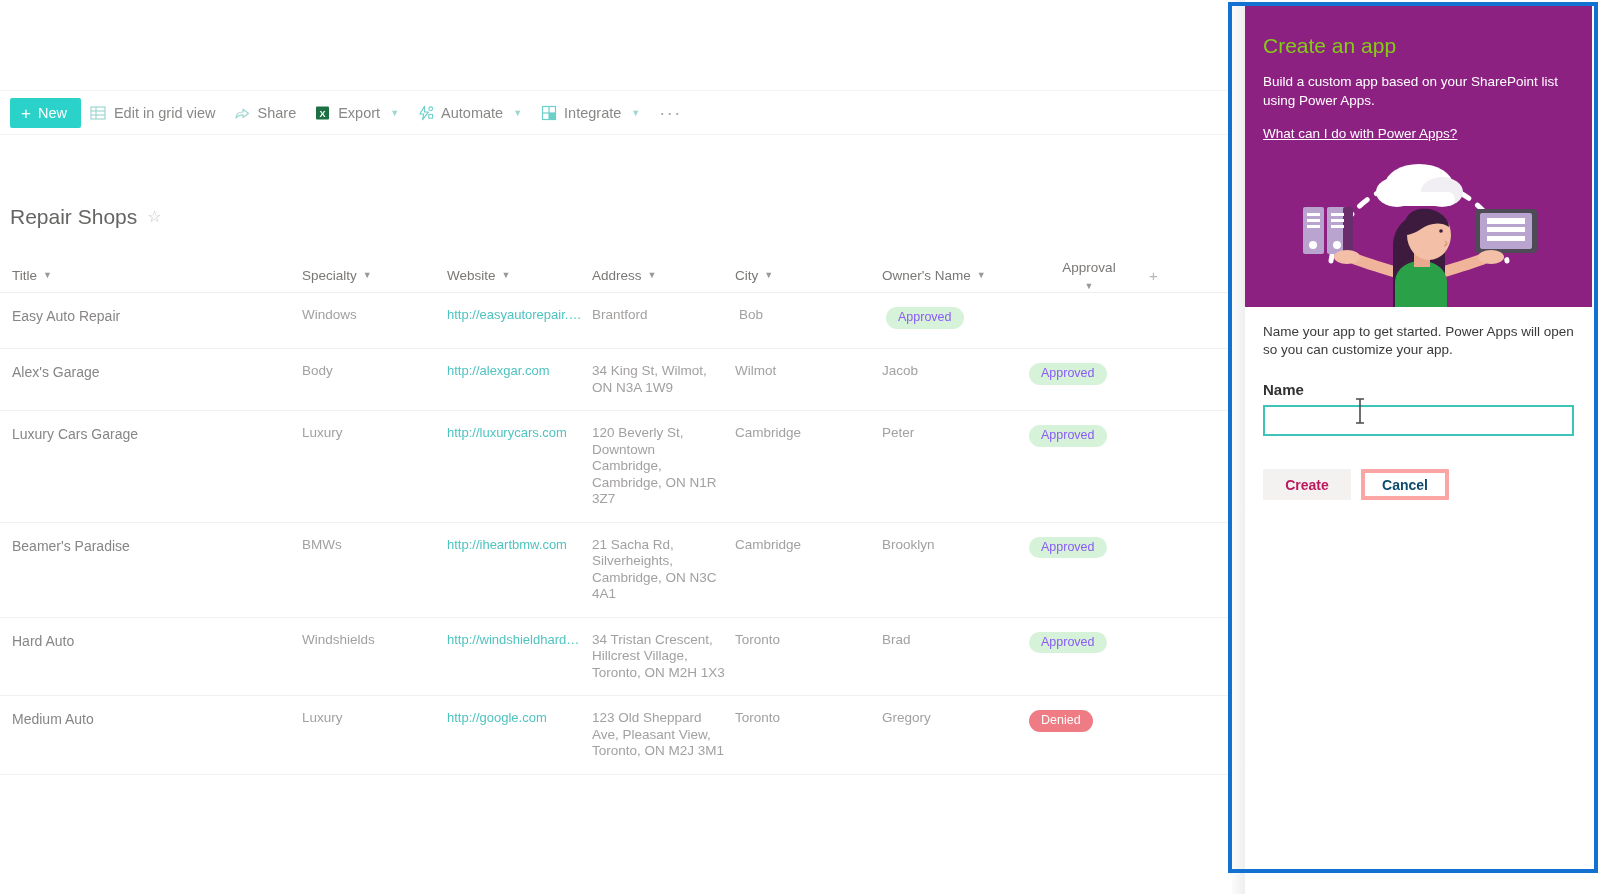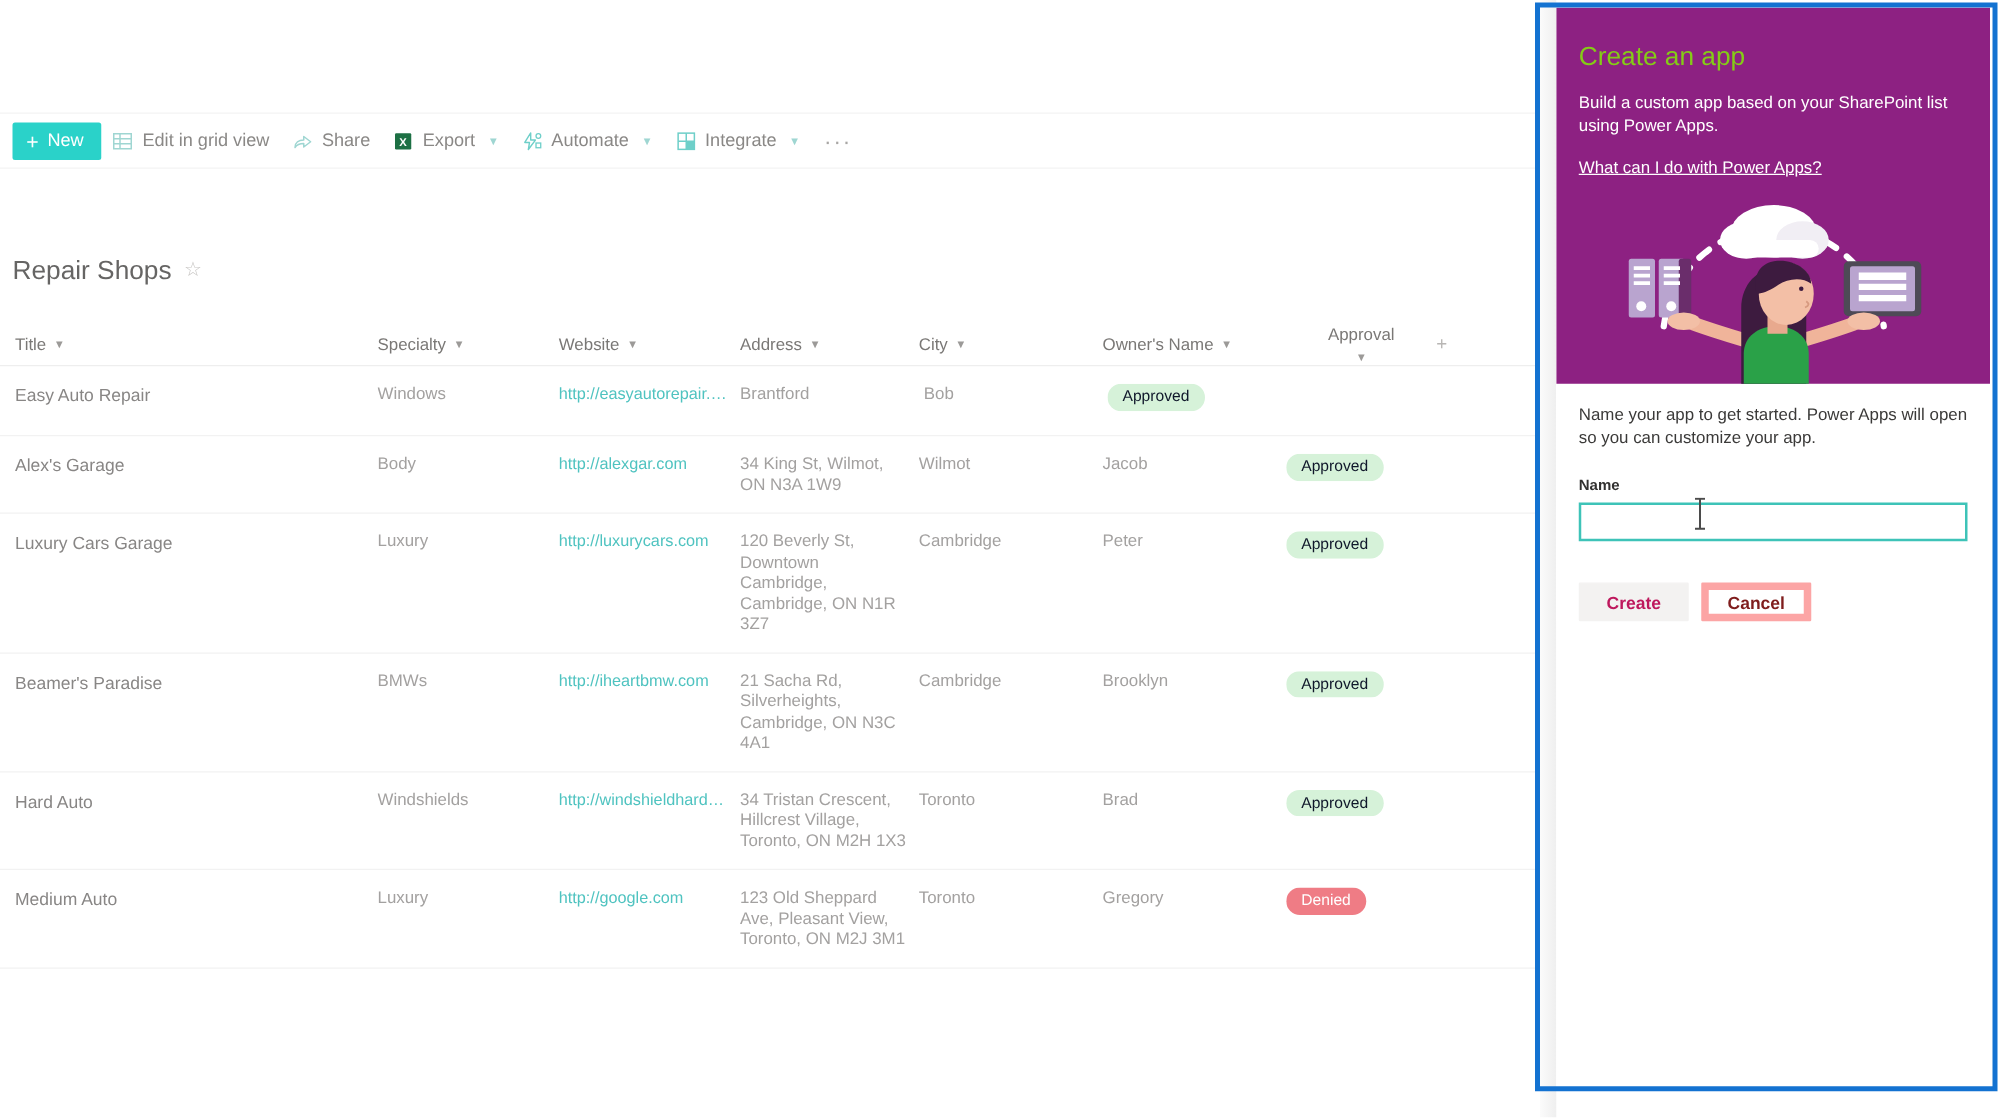--- a/index.html
+++ b/index.html
@@ -181,21 +181,21 @@
   .col-add      { width: 60px; }
 
   .badge {
     display: inline-block;
     padding: 4px 12px 5px;
     border-radius: 13px;
     font-size: 12.5px;
     line-height: 1;
     white-space: nowrap;
   }
-  .badge.approved { background: #d6f2d9; color: #0f172a; text-align: right; }
+  .badge.approved { background: #d6f2d9; color: #8b5cf6; text-align: right; }
   .badge.denied   { background: #ef7c85; color: #ffffff; }
 
   .add-col-btn {
     color: #b8b6b4;
     font-size: 15px;
     cursor: pointer;
     line-height: 1;
   }
 
   
@@ -263,21 +263,21 @@
     padding: 16px 18px 0 18px;
     background: #ffffff;
   }
   .panel-desc {
     font-size: 13.5px;
     color: #3b3a39;
     line-height: 18px;
     margin: 0 0 22px 0;
   }
   .field-label {
-    font-size: 12px;
+    font-size: 15px;
     color: #323130;
     font-weight: 600;
     margin-bottom: 7px;
   }
   .name-input {
     width: 100%;
     height: 31px;
     border: 2px solid #3ec3b8;
     background: #ffffff;
     padding: 0 8px;
@@ -300,22 +300,22 @@
     border-radius: 1px;
   }
   .btn-create {
     background: #f3f2f1;
     color: #be185d;
     border: 1px solid #f3f2f1;
     font-weight: bold;
   }
   .btn-cancel {
     background: #ffffff;
-    color: #7f1d1d;
-    border: 6px solid #fca5a5;
+    color: #0c4a6e;
+    border: 4px solid #fca5a5;
     font-weight: 600;
   }
   .ibeam {
     position: absolute;
     left: 1355px;
     top: 398px;
     width: 11px;
     height: 26px;
     pointer-events: none;
   }

